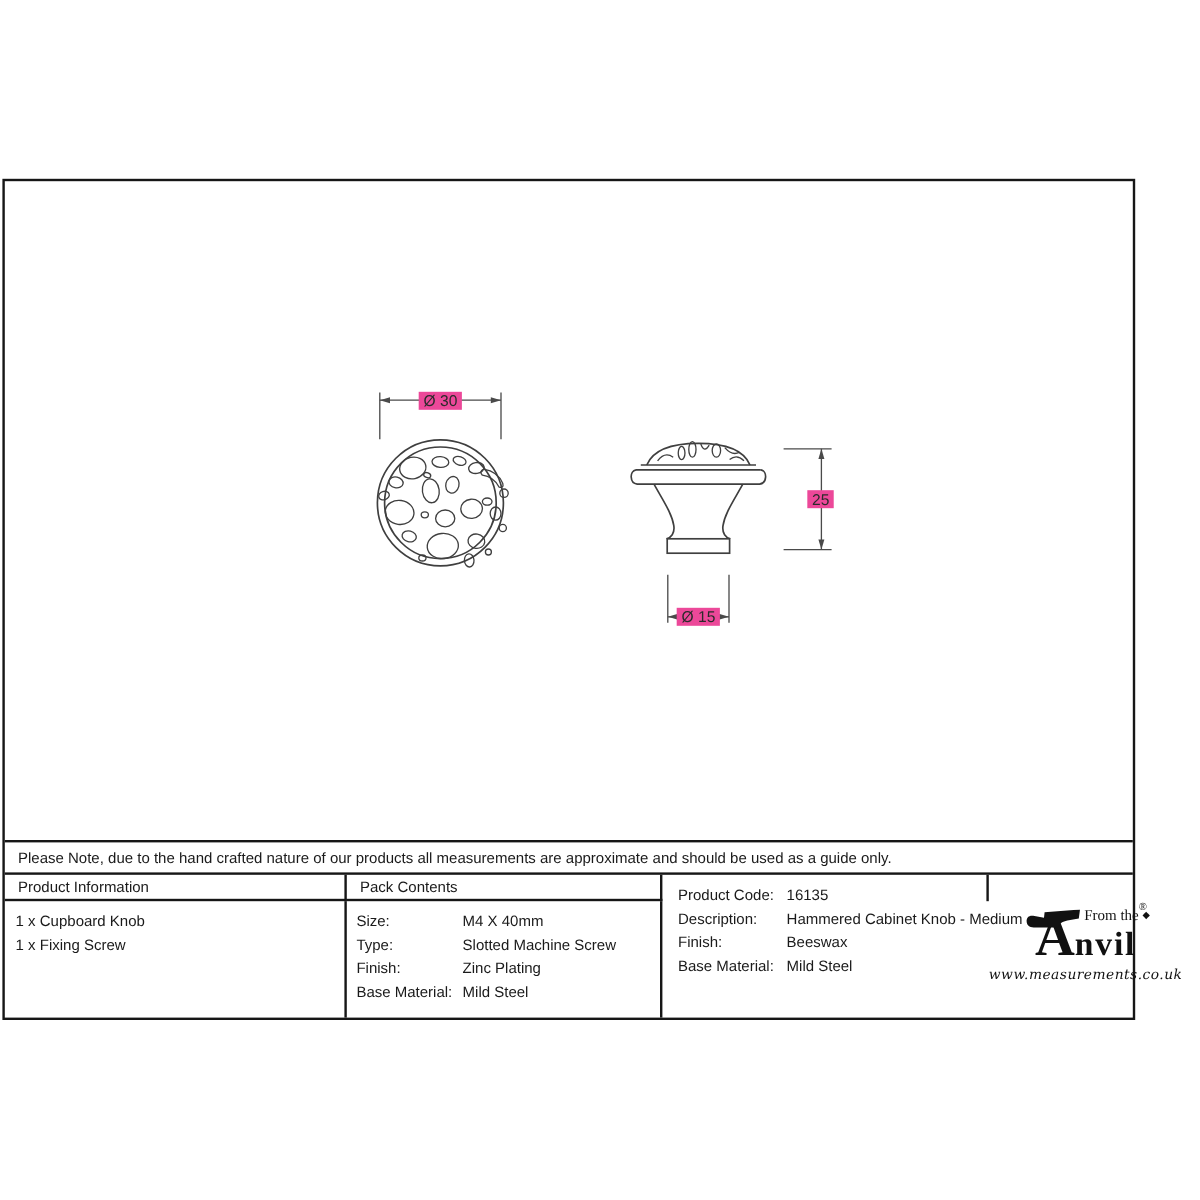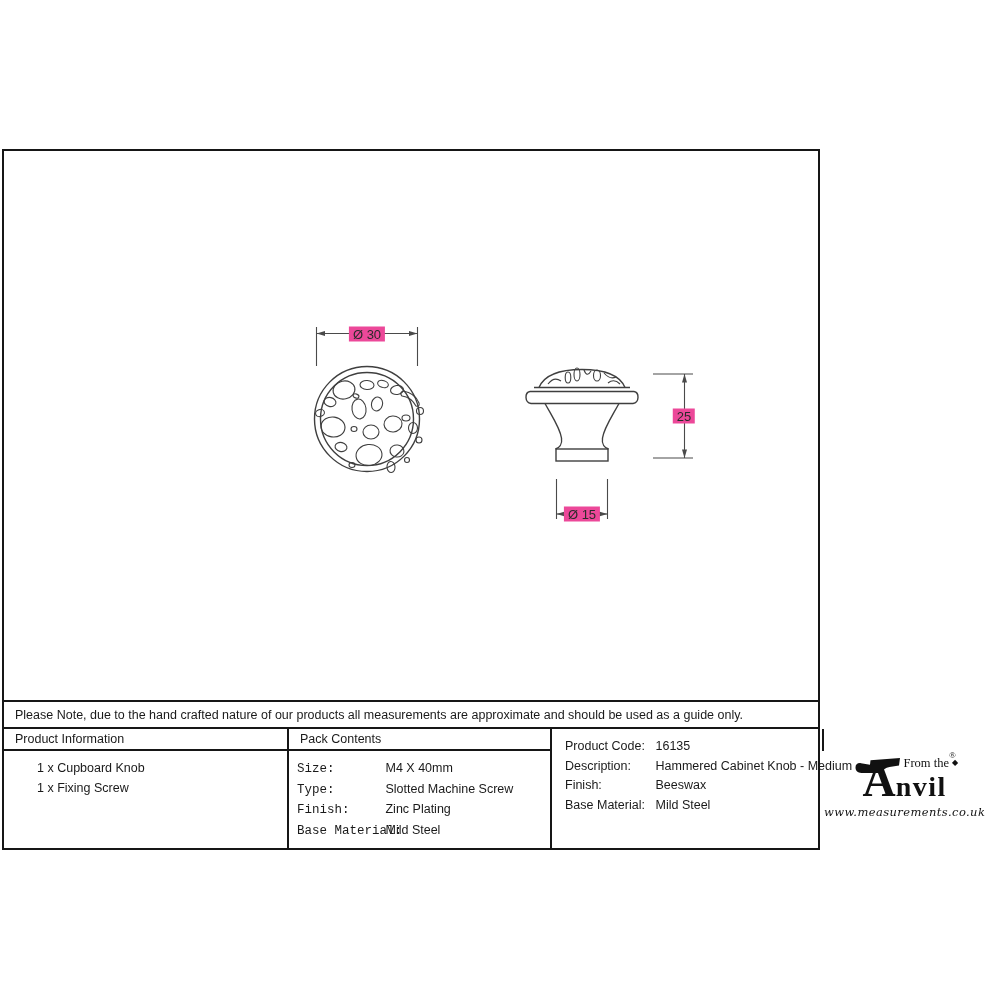--- a/index.html
+++ b/index.html
@@ -5,42 +5,42 @@
   html,body{margin:0;padding:0;background:#fff;}
   .sheet{position:relative;width:1000px;height:1000px;background:#fff;overflow:hidden;
          font-family:"Liberation Sans",sans-serif;color:#1a1a1a;}
 
   
   .drawing-svg{position:absolute;left:0;top:0;width:1000px;height:1000px;z-index:2;pointer-events:none;}
   .dim-label{position:absolute;z-index:3;transform:translate(-50%,-50%);background:#ec4899;
              padding:0 4px;font-size:13px;color:#2b2b2b;white-space:nowrap;}
 
   
-  .main-box{position:absolute;left:2px;top:149px;width:818px;height:701px;
+  .main-box{position:absolute;left:2px;top:149px;width:944px;height:701px;
             border:2px solid #161616;box-sizing:border-box;z-index:1;}
 
   
   .note-row{position:absolute;left:0;right:0;top:549px;height:29px;box-sizing:border-box;
             border-top:2px solid #161616;border-bottom:2px solid #161616;
             display:flex;align-items:center;padding-left:11px;font-size:12.5px;}
 
   
   .table-grid{position:absolute;left:0;right:0;top:578px;bottom:0;display:grid;
               grid-template-columns:285px 263px 272px 1fr;grid-template-rows:22px 1fr;}
   .th{box-sizing:border-box;border-bottom:2px solid #161616;display:flex;align-items:center;
       padding-left:11px;font-size:12.5px;}
   .colline{border-right:2px solid #161616;box-sizing:border-box;}
   .td{box-sizing:border-box;padding-top:8px;font-size:12.5px;}
   .spec-row{line-height:19.5px;white-space:nowrap;}
   .pi .spec-row{padding-left:13px;}
   .pi .spec-label{display:inline-block;width:87px;}
-  .pc{padding-left:9px;margin-left:24px;}
+  .pc{padding-left:9px;}
   .pc .spec-row{line-height:19.5px;}
   .fs .spec-row{padding-left:8px;}
-  .fs .spec-label{display:inline-block;width:85px;font-family:Liberation Mono, monospace;}
+  .fs .spec-label{display:inline-block;width:85px;}
 
   
   .logo-cell{grid-column:4;grid-row:1/3;display:flex;align-items:center;justify-content:center;}
   .logo{position:relative;text-align:center;}
   .logo-line{position:relative;display:inline-block;white-space:nowrap;line-height:1;
              font-family:"Liberation Serif",serif;font-weight:700;color:#111;}
   .logo-a{font-size:46px;position:relative;z-index:1;}
   .nvil{font-size:28px;letter-spacing:1.5px;}
   .anvil-hat{position:absolute;left:-7px;top:0px;z-index:2;}
   .from-the{position:absolute;left:41px;top:-1px;font-size:12.5px;font-weight:400;

